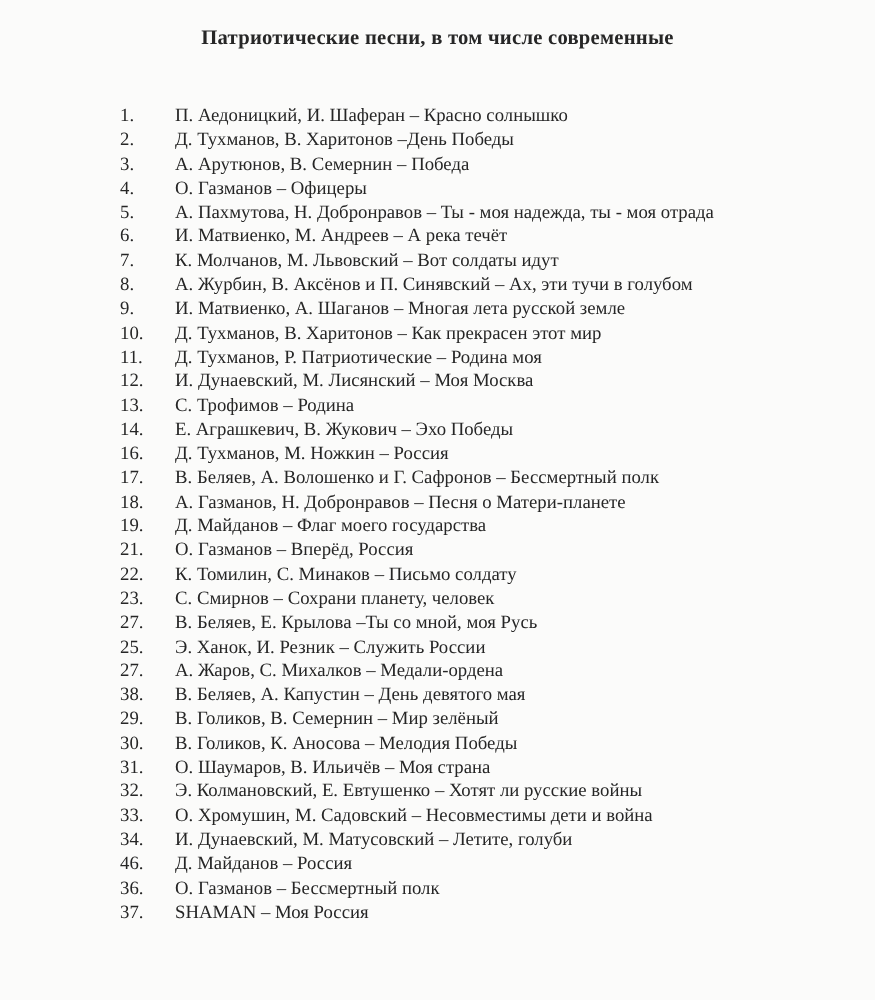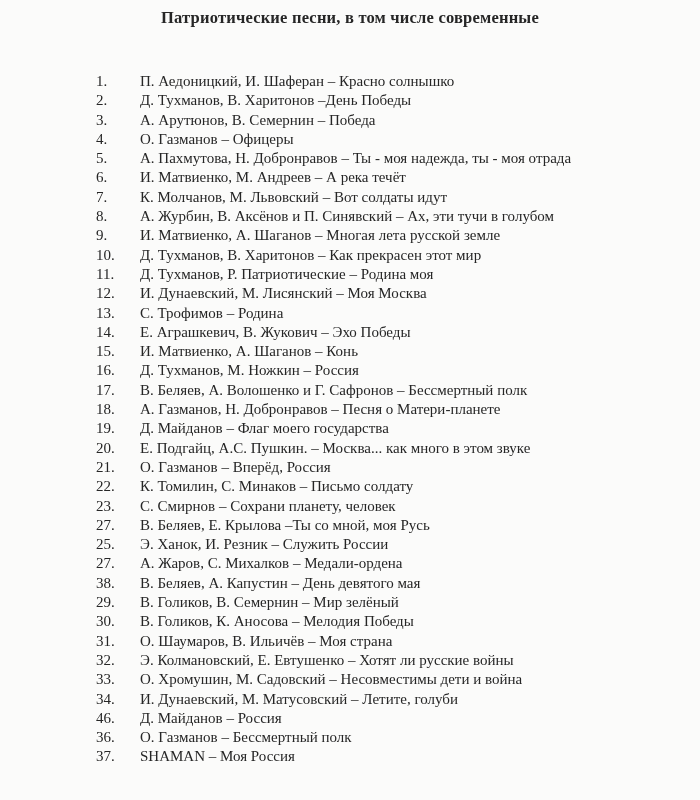--- a/index.html
+++ b/index.html
@@ -17,21 +17,21 @@
   .page {
     width: 700px;
     height: 800px;
     box-sizing: border-box;
     padding-top: 8px;
   }
   .title {
     text-align: center;
     font-size: 16.5px;
     font-weight: bold;
-    margin: 0;
+    margin: 12px;
     letter-spacing: 0.2px;
     font-family: Liberation Serif, serif;
   }
   .song-list {
     list-style: none;
     margin: 44px 0 0 96px;
     padding: 0;
   }
   .song-list li {
     display: flex;
@@ -104,42 +104,34 @@
       </li>
       <li>
         <span class="num">13.</span>
         <span class="song-text">С. Трофимов – Родина</span>
       </li>
       <li>
         <span class="num">14.</span>
         <span class="song-text">Е. Аграшкевич, В. Жукович – Эхо Победы</span>
       </li>
       <li>
-        <span class="num">15.</span>
-        <span class="song-text">И. Матвиенко, А. Шаганов – Конь</span>
-      </li>
-      <li>
         <span class="num">16.</span>
         <span class="song-text">Д. Тухманов, М. Ножкин – Россия</span>
       </li>
       <li>
         <span class="num">17.</span>
         <span class="song-text">В. Беляев, А. Волошенко и Г. Сафронов – Бессмертный полк</span>
       </li>
       <li>
         <span class="num">18.</span>
         <span class="song-text">А. Газманов, Н. Добронравов – Песня о Матери-планете</span>
       </li>
       <li>
         <span class="num">19.</span>
         <span class="song-text">Д. Майданов – Флаг моего государства</span>
-      </li>
-      <li>
-        <span class="num">20.</span>
-        <span class="song-text">Е. Подгайц, А.С. Пушкин. – Москва... как много в этом звуке</span>
       </li>
       <li>
         <span class="num">21.</span>
         <span class="song-text">О. Газманов – Вперёд, Россия</span>
       </li>
       <li>
         <span class="num">22.</span>
         <span class="song-text">К. Томилин, С. Минаков – Письмо солдату</span>
       </li>
       <li>

